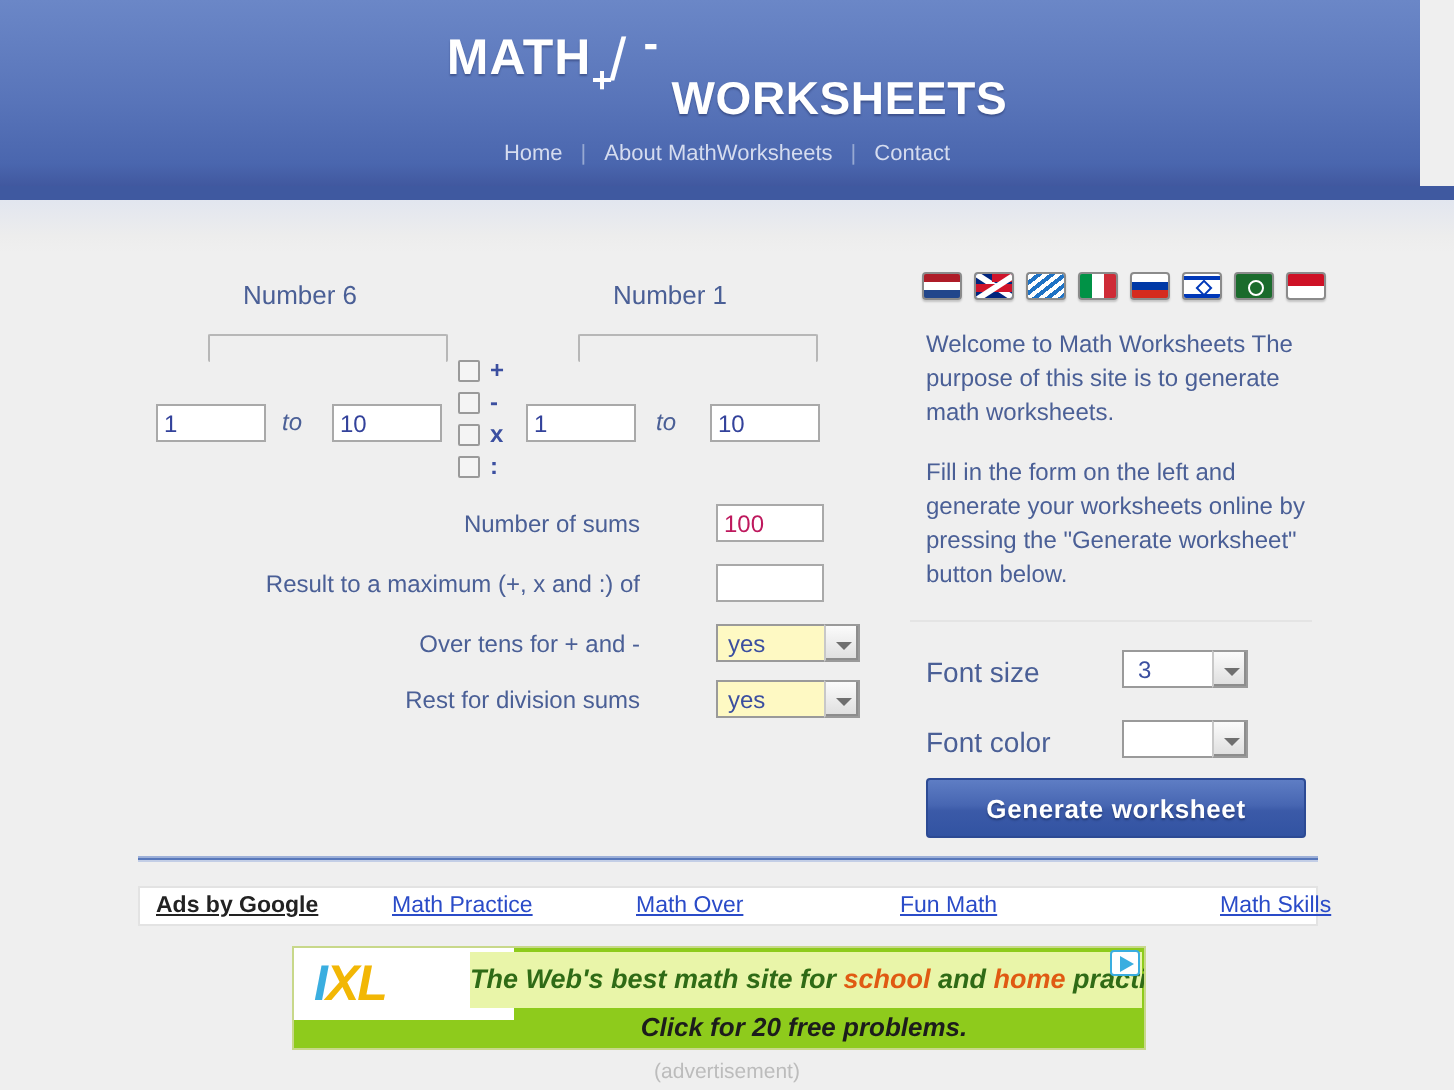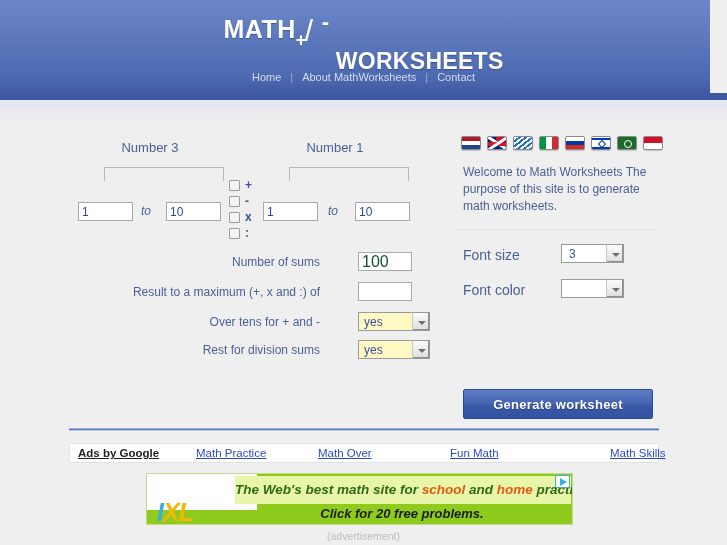--- a/index.html
+++ b/index.html
@@ -89,21 +89,21 @@
     line-height: 22px;
   }
   .logo-ws {
     font-size: 23px;
     font-weight: bold;
     color: #ffffff;
     letter-spacing: 0.3px;
     vertical-align: top;
     line-height: 30px;
     position: relative;
-    top: 32px;
+    top: 20px;
     text-shadow: 0 1px 1px rgba(30,45,90,0.45);
   }
 
   #nav {
     position: absolute;
     left: 0; top: 71px;
     width: 727px;
     text-align: center;
     font-size: 11px;
     color: #c9d4ea;
@@ -207,22 +207,22 @@
     white-space: nowrap;
     text-align: right;
   }
   .frow input.fin {
     position: absolute;
     right: 0; top: 0;
     width: 54px; height: 19px;
     border: 1px solid #a9a9a9;
     background: #fff;
     font-family: "Liberation Sans", sans-serif;
-    font-size: 16px;
-    color: #14532d;
+    font-size: 12px;
+    color: #be185d;
     padding: 0 3px;
     outline: none;
   }
   .selbox {
     position: absolute;
     right: 0; top: 0;
     width: 54px; height: 19px;
     border: 1px solid #9a9a9a;
     border-right: none;
     background: #fef9c3;
@@ -447,21 +447,20 @@
     background: #ffffff;
   }
   #ixl {
     position: absolute;
     left: 10px; top: 5px;
     font-size: 25px;
     font-weight: bold;
     font-style: italic;
     letter-spacing: -1px;
     line-height: 27px;
-    margin-top: 20px;
   }
   #ixl .i { color: #3aaee0; }
   #ixl .x { color: #f2b705; }
   #ixl .l { color: #f2b705; }
   #banner-line1 {
     position: absolute;
     left: 88px; top: 2px;
     width: 336px; height: 28px;
     background: #e9f5a9;
     font-size: 13.5px;
@@ -524,21 +523,21 @@
   </div>
   <div id="header-band"></div>
   <div id="fade"></div>
 
   <div id="nav">
     <a href="#">Home</a><span class="sep">|</span><a href="#">About MathWorksheets</a><span class="sep">|</span><a href="#">Contact</a>
   </div>
 
   <div id="form-area">
 
-    <div class="col-title" id="title1">Number 3</div>
+    <div class="col-title" id="title1">Number 6</div>
     <div class="col-title" id="title2">Number 1</div>
 
     <div class="fset" id="fset1"></div>
     <div class="fset" id="fset2"></div>
 
     <input class="txt" id="n1a" value="1" style="">
     <span class="to-lbl" id="to1">to</span>
     <input class="txt" id="n1b" value="10" style="">
 
     <input class="txt" id="n2a" value="1" style="">
@@ -605,20 +604,21 @@
           <i></i>
         </span>
       <span class="flag fl-ar" style="left:162px;">
           <i></i>
         </span>
       <span class="flag fl-id" style="left:188px;"></span>
     </div>
 
     <div id="welcome">
       <p>Welcome to Math Worksheets The purpose of this site is to generate math worksheets.</p>
+      <p>Fill in the form on the left and generate your worksheets online by pressing the "Generate worksheet" button below.</p>
     </div>
 
     <div class="fontrow">
       <span class="flbl">Font size</span>
       <span class="selbox2">
         <span class="sv">3</span>
         <span class="arrowbtn"></span>
       </span>
     </div>
 

